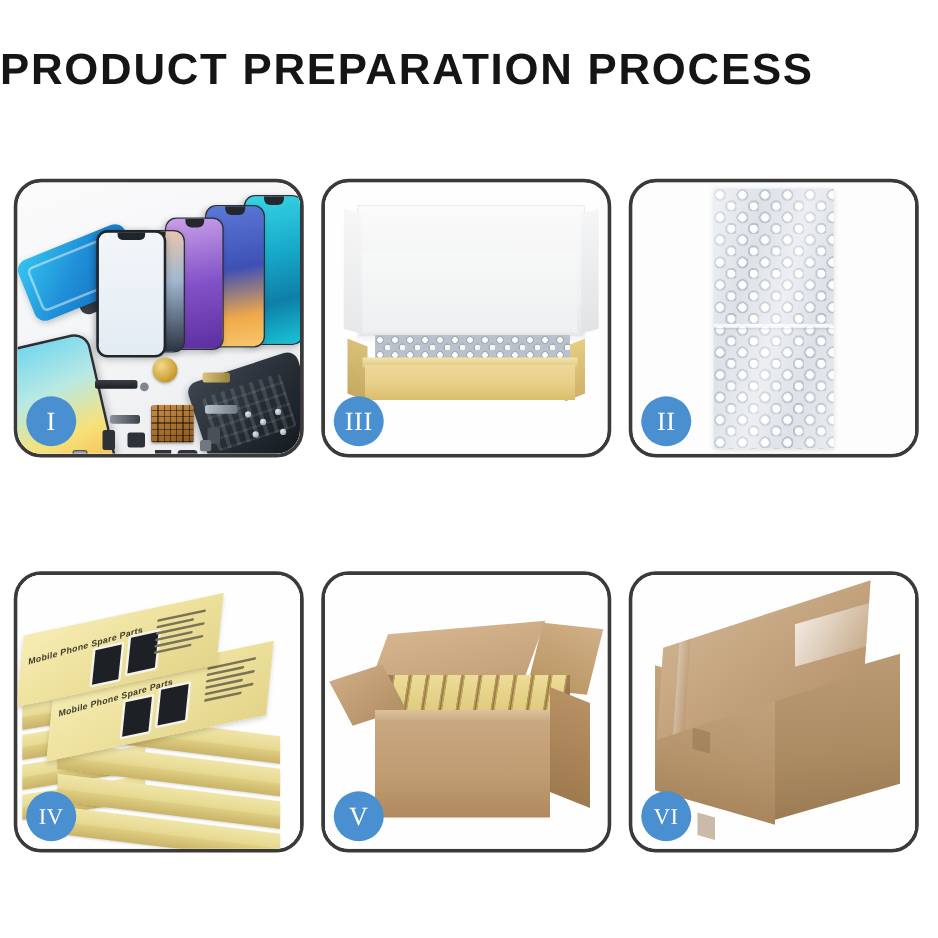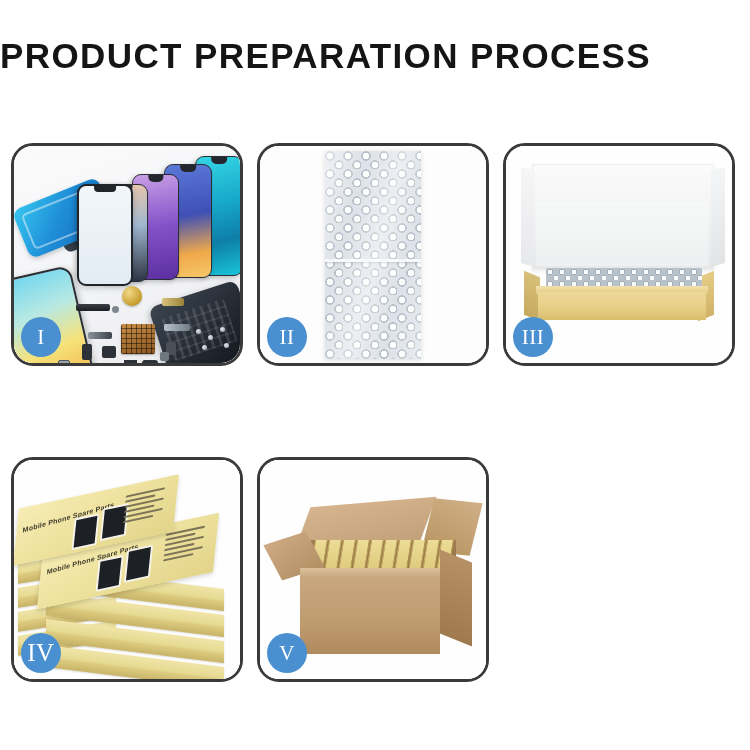--- a/index.html
+++ b/index.html
@@ -86,21 +86,21 @@
     background: #4a90d0;
     color: #ffffff;
     font-family: "Liberation Serif", serif;
     font-size: 21px;
     line-height: 40px;
     text-align: center;
     letter-spacing: 0.5px;
     z-index: 40;
     user-select: none;
   }
-  .p-iv .badge, .p-vi .badge { font-size: 25px; }
+  .p-iv .badge, .p-vi .badge { font-size: 18px; }
 
   
   .p1-bg {
     position: absolute; inset: 0;
     background: linear-gradient(160deg,#fbfbfc 0%, #f3f4f6 55%, #ececee 100%);
   }
   .adh {
     position: absolute;
     left: 4px; top: 46px;
     width: 92px; height: 52px;
@@ -486,44 +486,44 @@
           <b></b>
             <b></b>
             <b></b>
             <b></b>
             <b></b>
         </div>
       </div>
       <div class="badge">I</div>
     </div>
 
-    <div class="panel p-ii">
-      <div class="panel-media">
-        <div class="p2-bg"></div>
-        <div class="wrap">
-          <div class="bubbles"></div>
-          <div class="wrap-seam"></div>
-          <div class="wrap-sheen"></div>
-        </div>
-      </div>
-      <div class="badge">II</div>
-    </div>
-
     <div class="panel p-iii">
       <div class="panel-media">
         <div class="p3-bg"></div>
         <div class="b3-lid"></div>
         <div class="b3-inner"></div>
         <div class="b3-left"></div>
         <div class="b3-right"></div>
         <div class="b3-fill"></div>
         <div class="b3-rim"></div>
         <div class="b3-front"></div>
       </div>
       <div class="badge">III</div>
+    </div>
+
+    <div class="panel p-ii">
+      <div class="panel-media">
+        <div class="p2-bg"></div>
+        <div class="wrap">
+          <div class="bubbles"></div>
+          <div class="wrap-seam"></div>
+          <div class="wrap-sheen"></div>
+        </div>
+      </div>
+      <div class="badge">II</div>
     </div>
 
     <div class="panel p-iv">
       <div class="panel-media">
         <div class="p4-bg"></div>
         <div class="stack">
           <div class="kbox sA">
               <span class="kside"></span>
             </div>
           <div class="kbox sB">
@@ -603,15 +603,29 @@
           </div>
           <div class="c5-flapL"></div>
           <div class="c5-rim"></div>
           <div class="c5-side"></div>
           <div class="c5-body"></div>
         </div>
       </div>
       <div class="badge">V</div>
     </div>
 
+    <div class="panel p-vi">
+      <div class="panel-media">
+        <div class="p6-bg"></div>
+        <div class="c6">
+          <div class="c6-right"></div>
+          <div class="c6-face"></div>
+          <div class="c6-top"></div>
+          <div class="c6-shine"></div>
+          <div class="c6-tapeA"></div>
+          <div class="c6-tapeB"></div>
+        </div>
+      </div>
+      <div class="badge">VI</div>
+    </div>
 
   </div>
 </div>
 
 </body></html>

